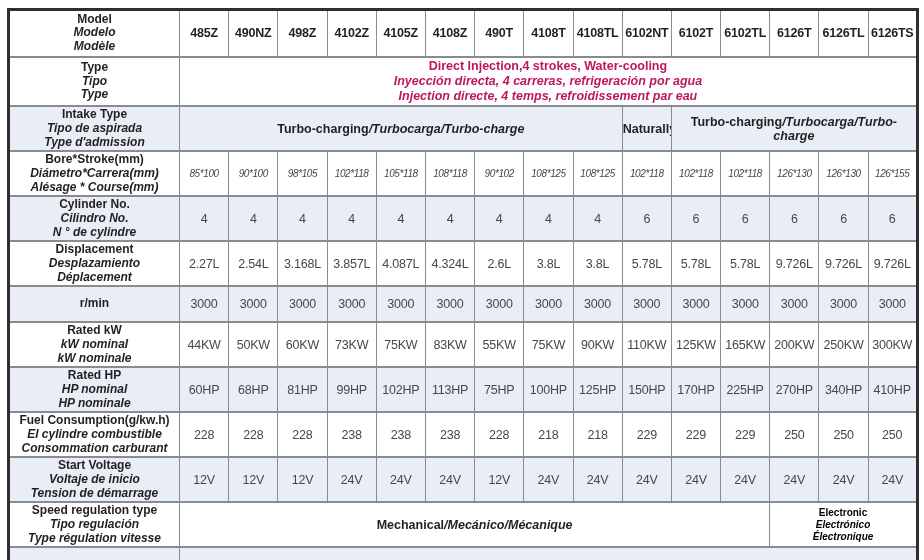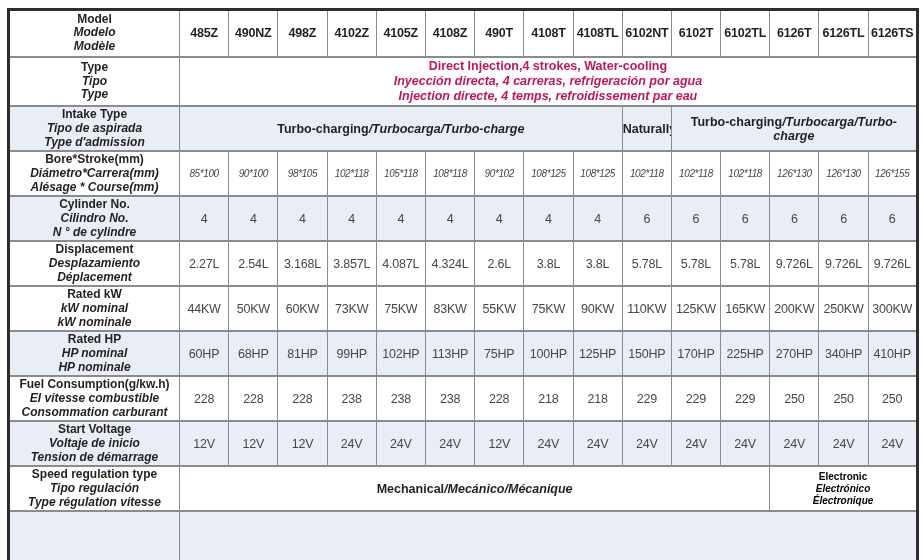--- a/index.html
+++ b/index.html
@@ -173,20 +173,40 @@
           <td class="val">3.8L</td>
           <td class="val">3.8L</td>
           <td class="val">5.78L</td>
           <td class="val">5.78L</td>
           <td class="val">5.78L</td>
           <td class="val">9.726L</td>
           <td class="val">9.726L</td>
           <td class="val">9.726L</td>
         </tr>
 
+  <tr class="r-rpm shade">
+    <th>
+      <div class="l1">r/min</div>
+    </th>
+  <td class="val">3000</td>
+          <td class="val">3000</td>
+          <td class="val">3000</td>
+          <td class="val">3000</td>
+          <td class="val">3000</td>
+          <td class="val">3000</td>
+          <td class="val">3000</td>
+          <td class="val">3000</td>
+          <td class="val">3000</td>
+          <td class="val">3000</td>
+          <td class="val">3000</td>
+          <td class="val">3000</td>
+          <td class="val">3000</td>
+          <td class="val">3000</td>
+          <td class="val">3000</td>
+        </tr>
 
   <tr class="r-kw">
     <th>
       <div class="l1">Rated kW</div>
       <div class="l2">kW nominal</div>
       <div class="l2">kW nominale</div>
     </th>
   <td class="val">44KW</td>
           <td class="val">50KW</td>
           <td class="val">60KW</td>
@@ -223,21 +243,21 @@
           <td class="val">170HP</td>
           <td class="val">225HP</td>
           <td class="val">270HP</td>
           <td class="val">340HP</td>
           <td class="val">410HP</td>
         </tr>
 
   <tr class="r-fuel">
     <th>
       <div class="l1">Fuel Consumption(g/kw.h)</div>
-      <div class="l2">El vitesse combustible</div>
+      <div class="l2">El cylindre combustible</div>
       <div class="l2">Consommation carburant</div>
     </th>
   <td class="val">228</td>
           <td class="val">228</td>
           <td class="val">228</td>
           <td class="val">238</td>
           <td class="val">238</td>
           <td class="val">238</td>
           <td class="val">228</td>
           <td class="val">218</td>

